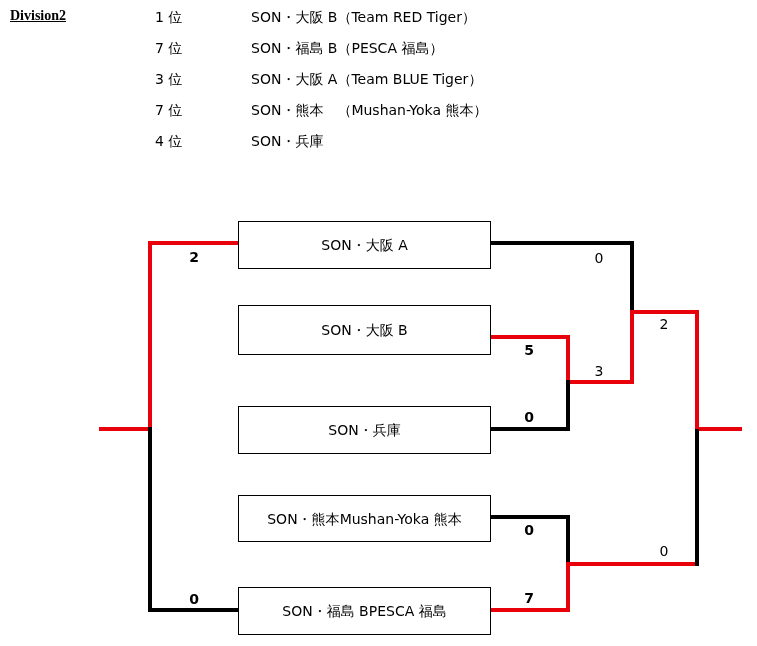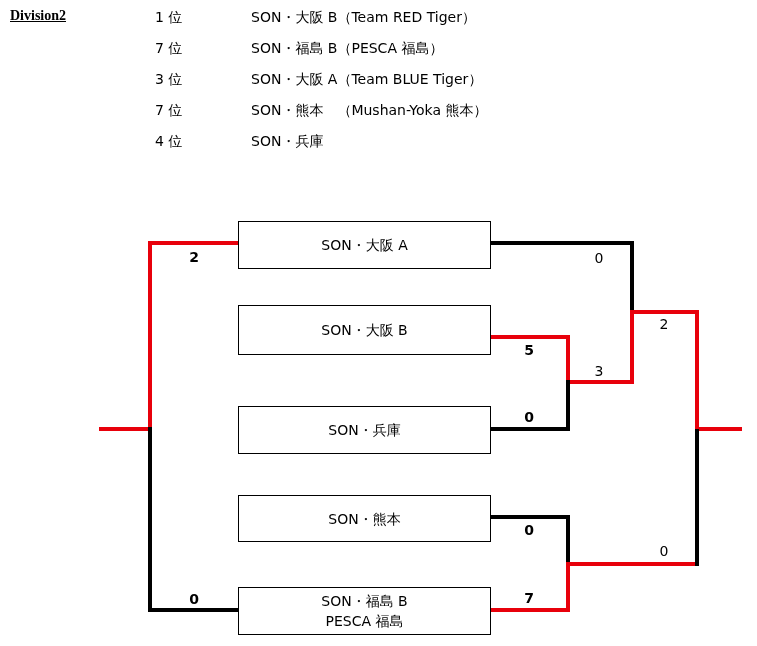--- a/index.html
+++ b/index.html
@@ -4,21 +4,21 @@
 <style>
   html, body { margin:0; padding:0; background:#ffffff; }
   body { width:757px; height:646px; position:relative; overflow:hidden;
          font-family:"DejaVu Sans", "Liberation Sans", sans-serif; color:#000; }
   .division { position:absolute; left:10px; top:8px; font-size:14px; font-weight:bold;
               text-decoration:underline; font-family:Liberation Serif, serif; }
   .rank-row { position:absolute; left:155px; height:20px; font-size:14px; white-space:nowrap; }
   .rank-num { position:absolute; left:0; top:0; width:60px; }
   .rank-team { position:absolute; left:72px; top:0;margin-left:24px; }
   .team-box { position:absolute; left:238px; width:251px; border:1px solid #000; background:#fff;
-              display:flex; flex-direction:column; align-items:center; justify-content:center;
+              display:flex; flex-direction:row; align-items:center; justify-content:center;
               font-size:14px; line-height:20px; }
   .score { position:absolute; font-size:14px; width:20px; text-align:center; }
   .score.bold { font-weight:bold; }
   svg.lines { position:absolute; left:0; top:0; }
 </style>
 </head>
 <body>
 
 <div class="division">Division2</div>
 
@@ -64,20 +64,21 @@
   <span>SON・大阪 A</span>
 </div>
 <div class="team-box" style="top:305px;height:48px">
   <span>SON・大阪 B</span>
 </div>
 <div class="team-box" style="top:406px;height:46px">
   <span>SON・兵庫</span>
 </div>
 <div class="team-box" style="top:495px;height:45px">
   <span>SON・熊本</span>
+  <span>Mushan-Yoka 熊本</span>
 </div>
 <div class="team-box" style="top:587px;height:46px">
   <span>SON・福島 B</span>
   <span>PESCA 福島</span>
 </div>
 
 <div class="score bold" style="left:184px;top:249px">2</div>
 <div class="score bold" style="left:184px;top:591px">0</div>
 <div class="score" style="left:589px;top:250px">0</div>
 <div class="score bold" style="left:519px;top:342px">5</div>

